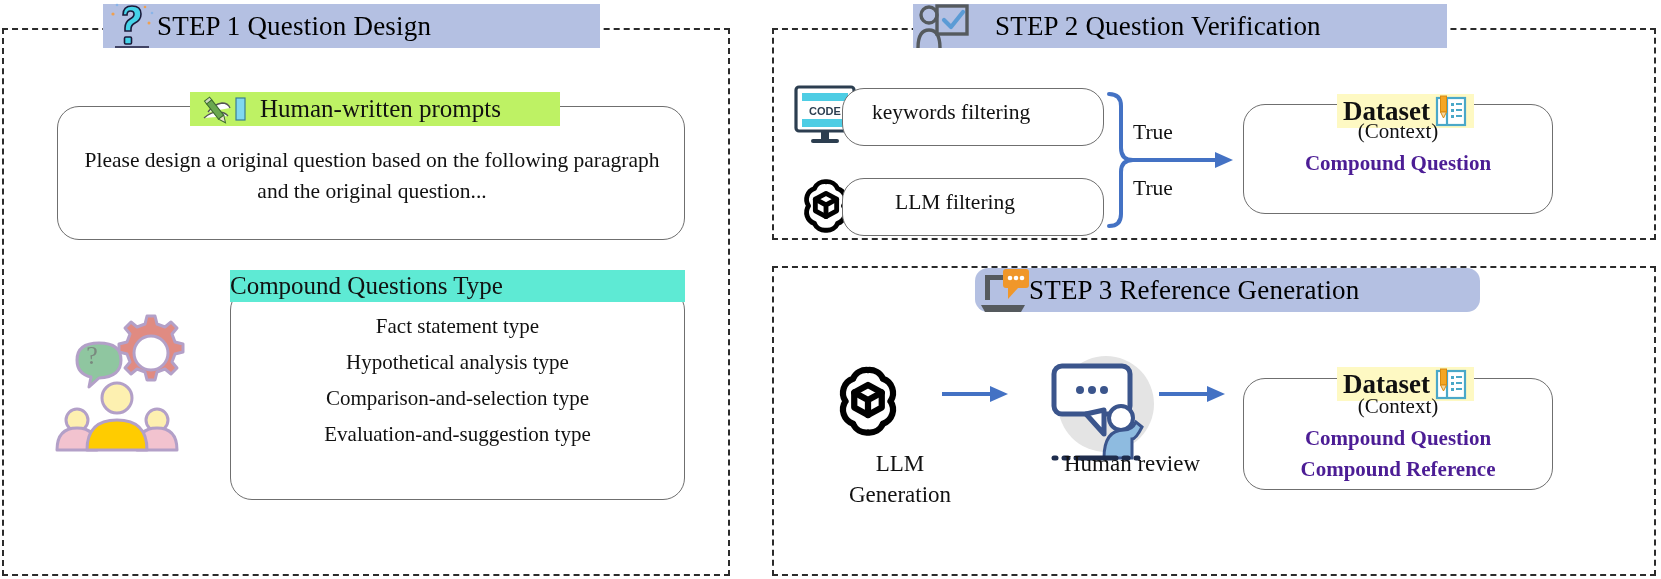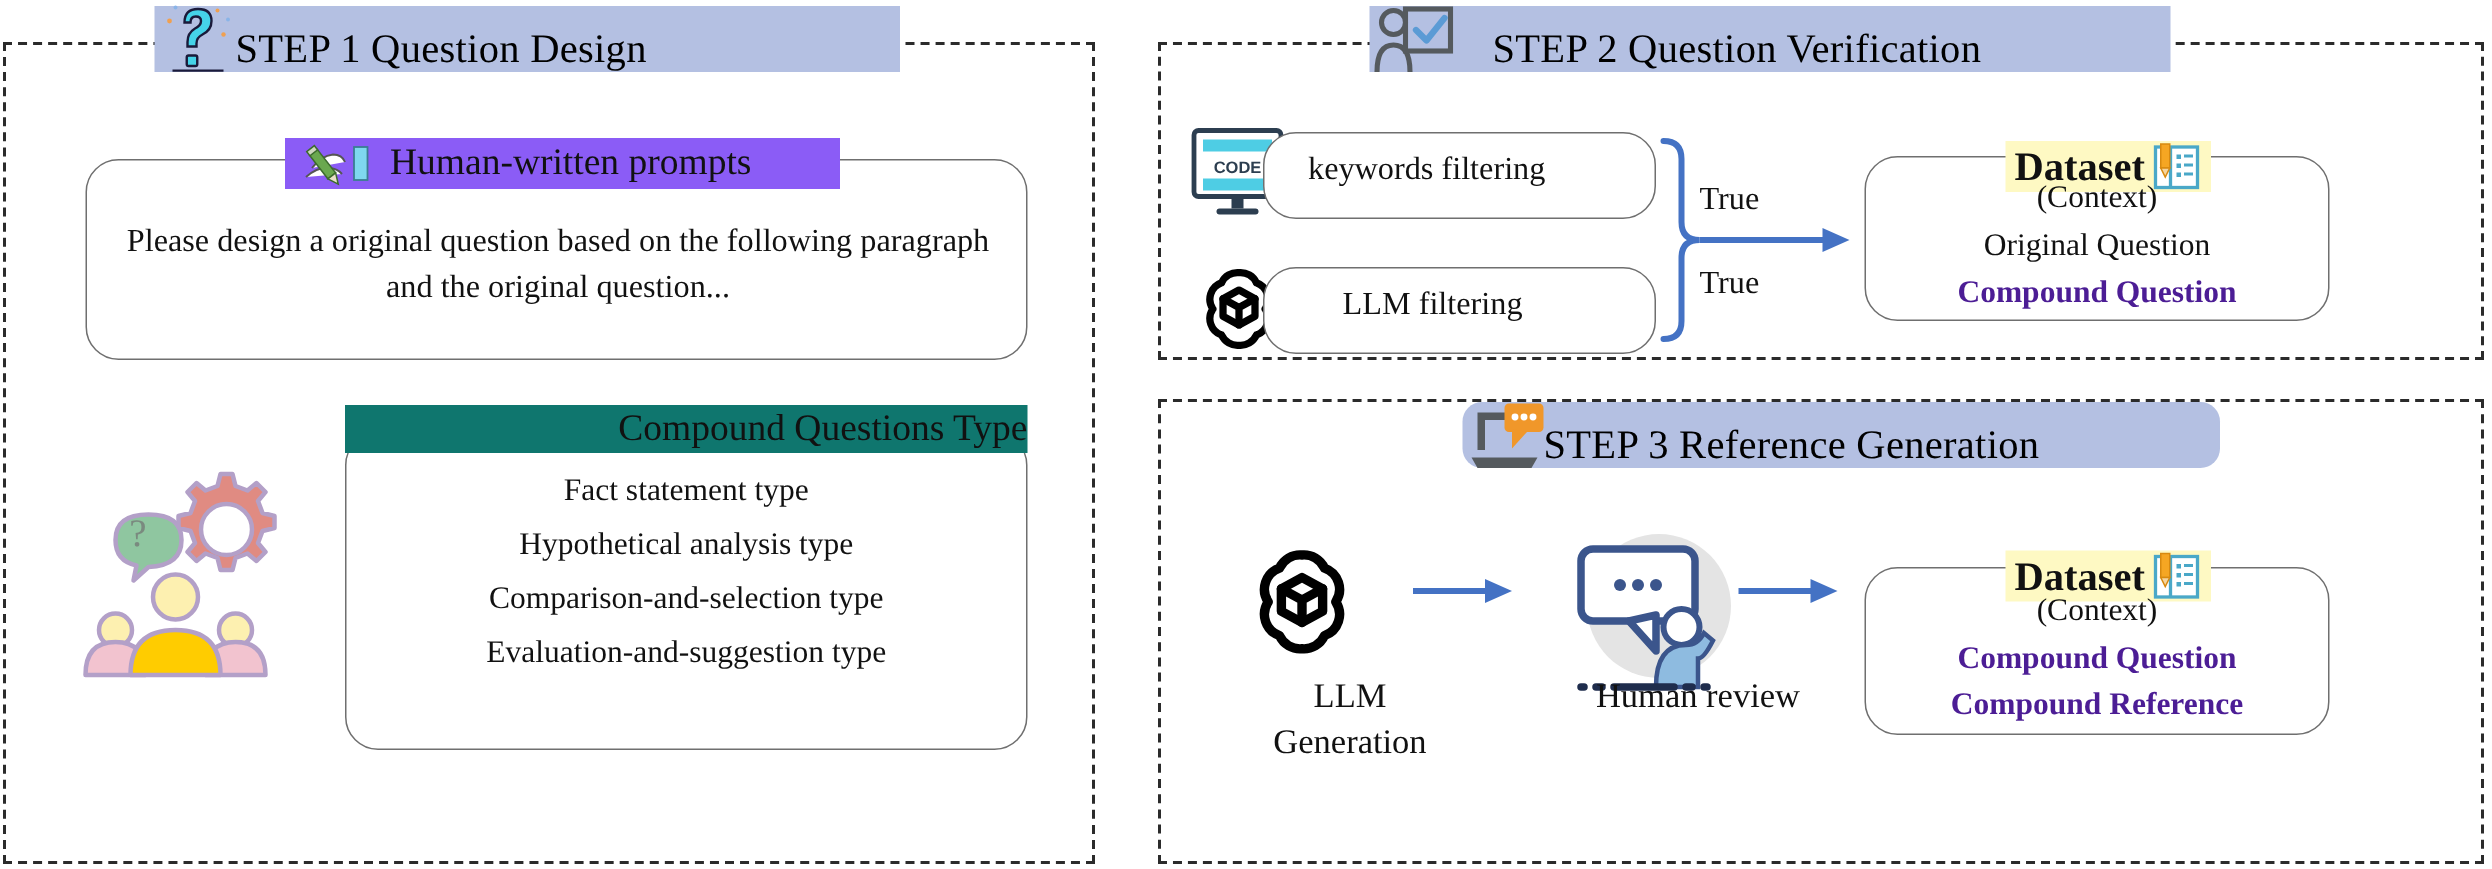--- a/index.html
+++ b/index.html
@@ -5,43 +5,43 @@
   html,body{margin:0;padding:0;background:#ffffff;}
   body{width:1661px;height:579px;position:relative;overflow:hidden;
        font-family:"Liberation Serif", serif; color:#111;}
 
   .panel{position:absolute;border:2px dashed #2b2b2b;box-sizing:border-box;}
   #panel-step1{left:2px;top:28px;width:728px;height:548px;}
   #panel-step2{left:772px;top:28px;width:884px;height:212px;}
   #panel-step3{left:772px;top:266px;width:884px;height:310px;}
 
   
-  .banner{position:absolute;background:#b4c0e2;display:flex;align-items:flex-end;
+  .banner{position:absolute;background:#b4c0e2;display:flex;align-items:center;
           height:44px;padding:0 14px 0 0;box-sizing:border-box;}
   .banner .title{font-size:27px;letter-spacing:.2px;white-space:nowrap;color:#000;}
   .banner-icon{width:54px;height:44px;position:relative;flex:0 0 auto;}
 
   #banner1{left:103px;top:4px;width:497px;}
   #banner2{left:913px;top:4px;width:534px;gap:28px;}
   #banner3{left:975px;top:268px;width:505px;border-radius:13px;}
 
   
   .rbox{position:absolute;border:1.6px solid #6f6f6f;border-radius:22px;box-sizing:border-box;background:#fff;}
 
   #prompt-box{left:57px;top:106px;width:628px;height:134px;}
   #prompt-text{position:absolute;left:72px;top:145px;width:600px;text-align:center;
                font-size:21.5px;line-height:1.42;}
   #prompt-header{position:absolute;left:190px;top:92px;width:370px;height:34px;
-                 display:flex;align-items:center;gap:6px;background:#8b5cf6;padding:0 8px;box-sizing:border-box;}
+                 display:flex;align-items:center;gap:6px;background:#bef264;padding:0 8px;box-sizing:border-box;}
   #prompt-header .lbl{font-size:25px;white-space:nowrap;}
 
   
   #types-box{left:230px;top:288px;width:455px;height:212px;}
-  #types-title{position:absolute;left:230px;top:270px;width:455px;text-align:right;
-               font-size:25px;background:#0f766e;padding:2px 0;}
+  #types-title{position:absolute;left:230px;top:270px;width:455px;text-align:left;
+               font-size:25px;background:#5eead4;padding:2px 0;}
   #types-list{position:absolute;left:240px;top:308px;width:435px;text-align:center;
               font-size:21px;line-height:1.72;}
 
   
   #kw-box{left:842px;top:88px;width:262px;height:58px;}
   #llm-box{left:842px;top:178px;width:262px;height:58px;}
   .fbox-label{position:absolute;font-size:21.5px;white-space:nowrap;}
   #kw-label{left:872px;top:100px;}
   #llm-label{left:895px;top:190px;}
 
@@ -208,21 +208,20 @@
         </g>
       <g transform="translate(5,2)">
         <rect x="1.5" y="0" width="6" height="16" fill="#f5a623" stroke="#d88a10" stroke-width="1"></rect>
         <polygon points="1.5,16 7.5,16 4.5,22" fill="#f5d6a0" stroke="#d88a10" stroke-width="1"></polygon>
       </g>
     </svg>
   </span>
 </div>
 <div class="ds-lines" id="ds2-lines">
   <div>(Context)</div>
-  <div>Original Question</div>
   <div class="orange">Compound Question</div>
 </div>
 
 <div class="banner" id="banner3">
   <div class="banner-icon">
     <svg width="56" height="48" viewBox="0 0 56 48" style="position:absolute;left:2px;top:-1px">
       <path d="M8 8 l22 0 l0 5 l-17 0 l0 20 l-5 0 z" fill="#555a5e"></path>
       <path d="M4 38 l44 0 l-4 7 l-36 0 z" fill="#555a5e"></path>
       <rect x="26" y="2" width="26" height="19" rx="3" fill="#f0972a"></rect>
       <polygon points="31,19 31,32 41,21" fill="#f0972a"></polygon>

